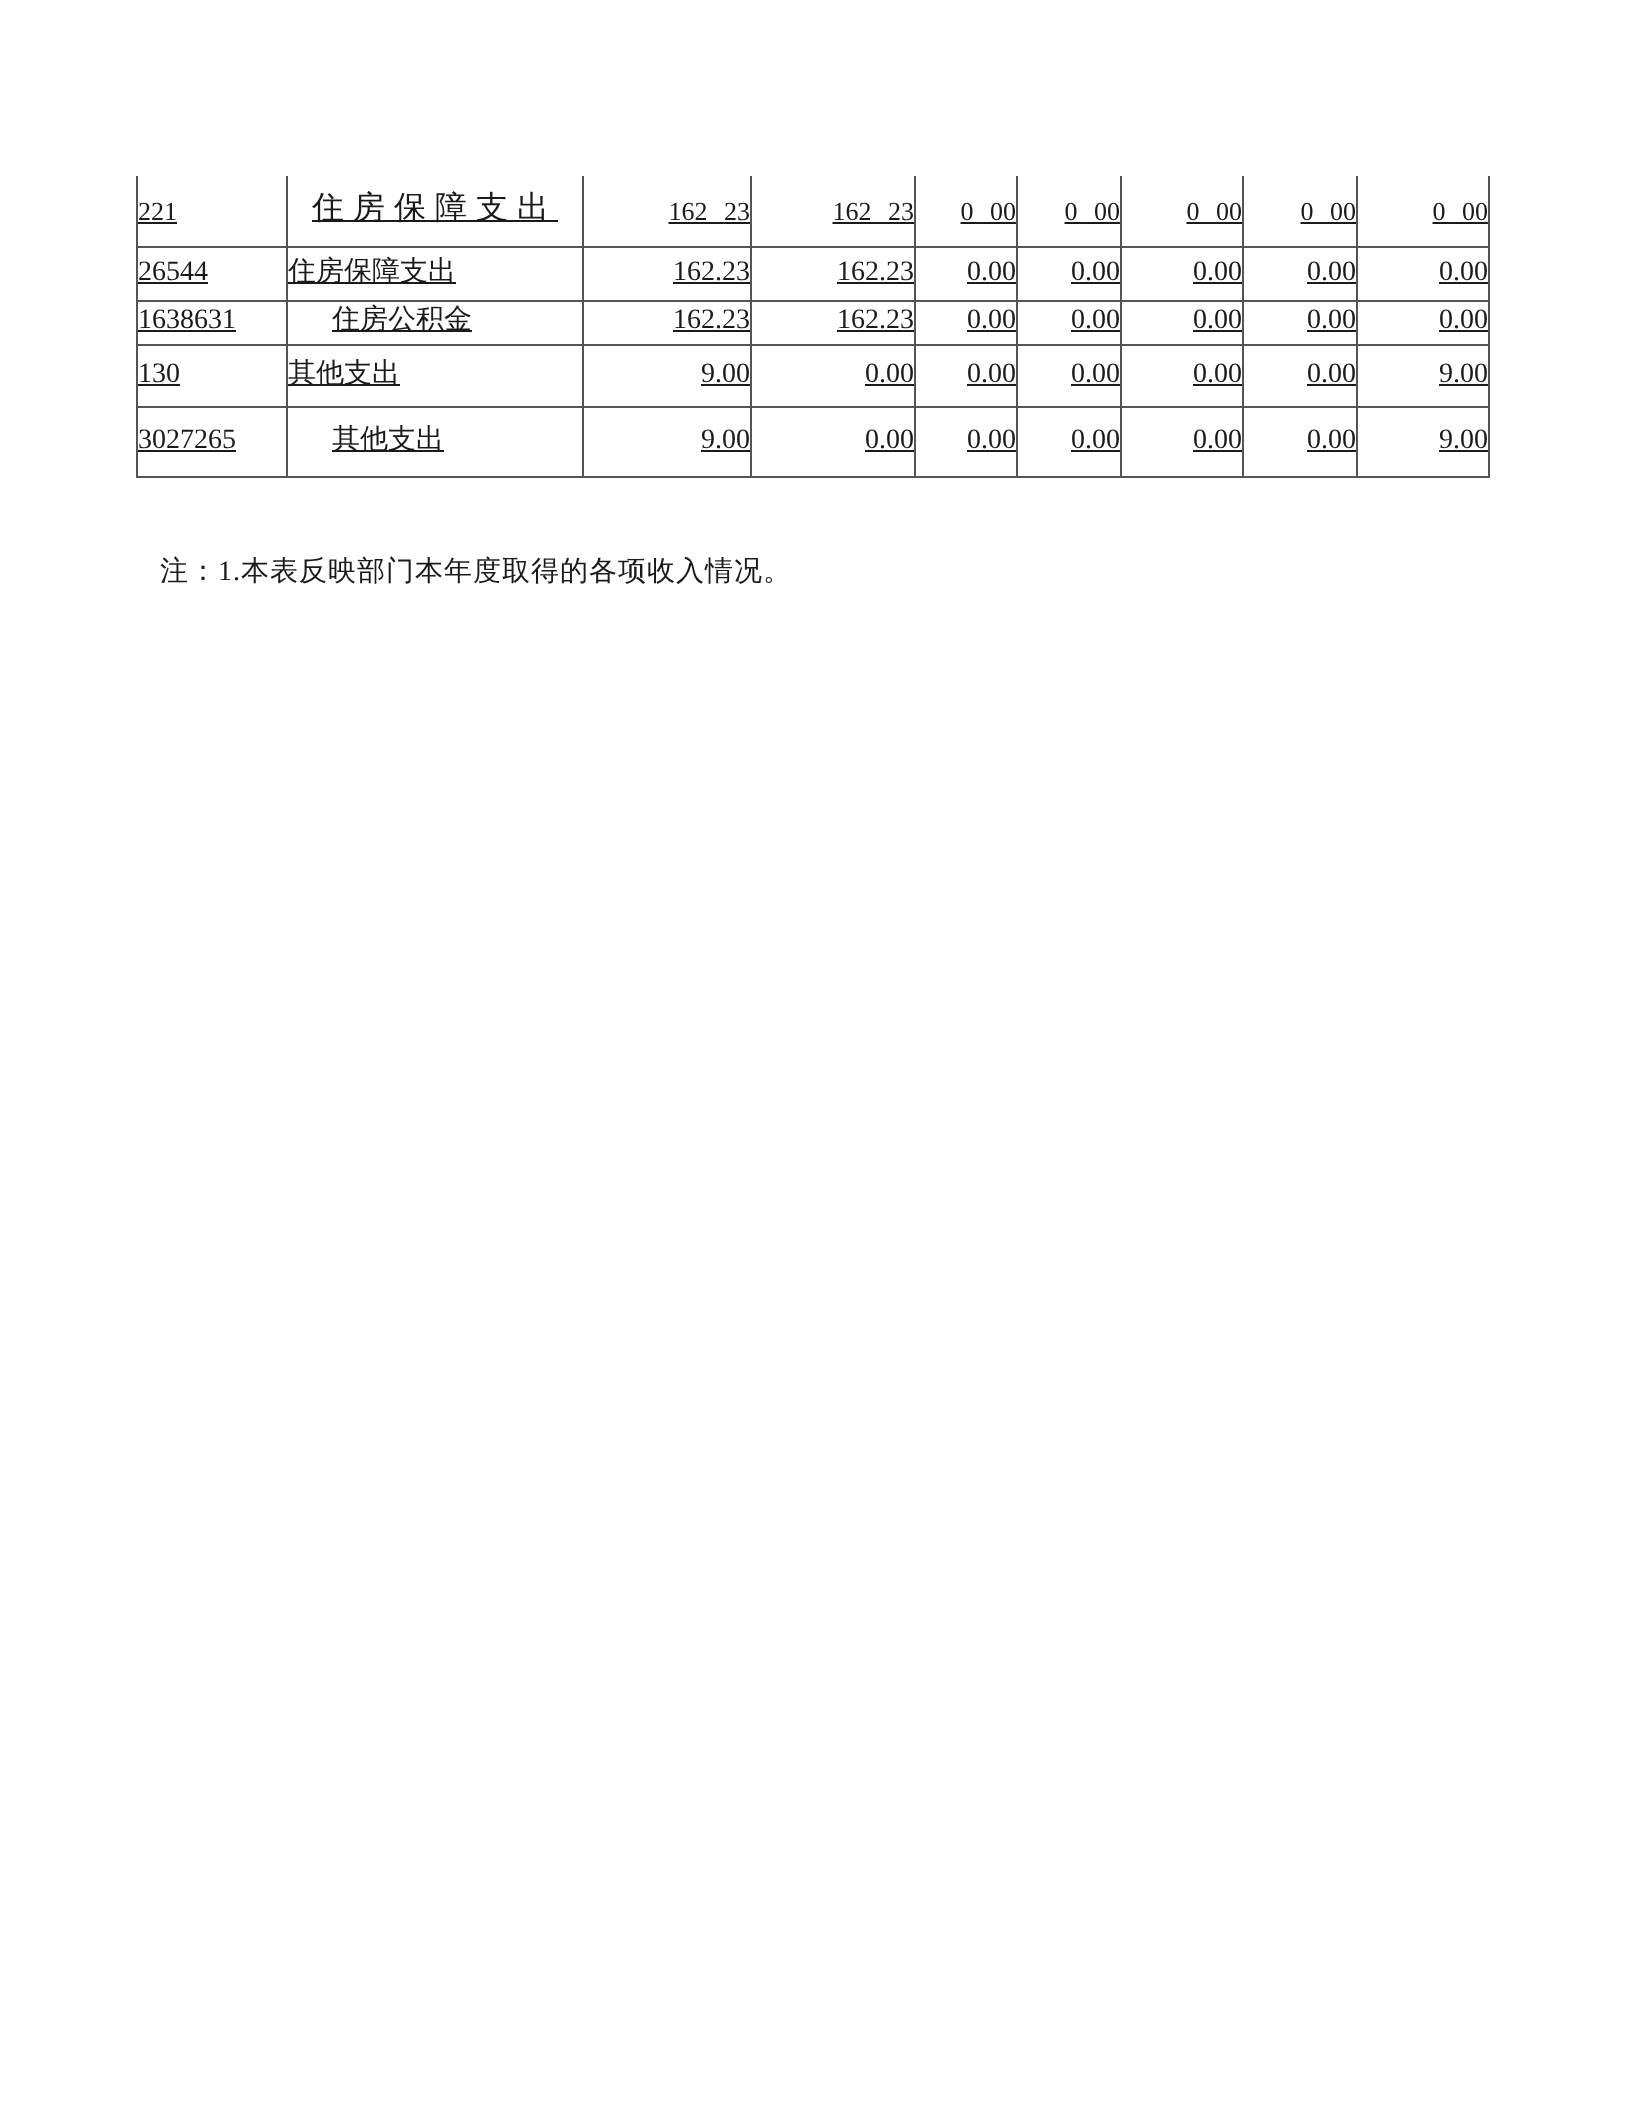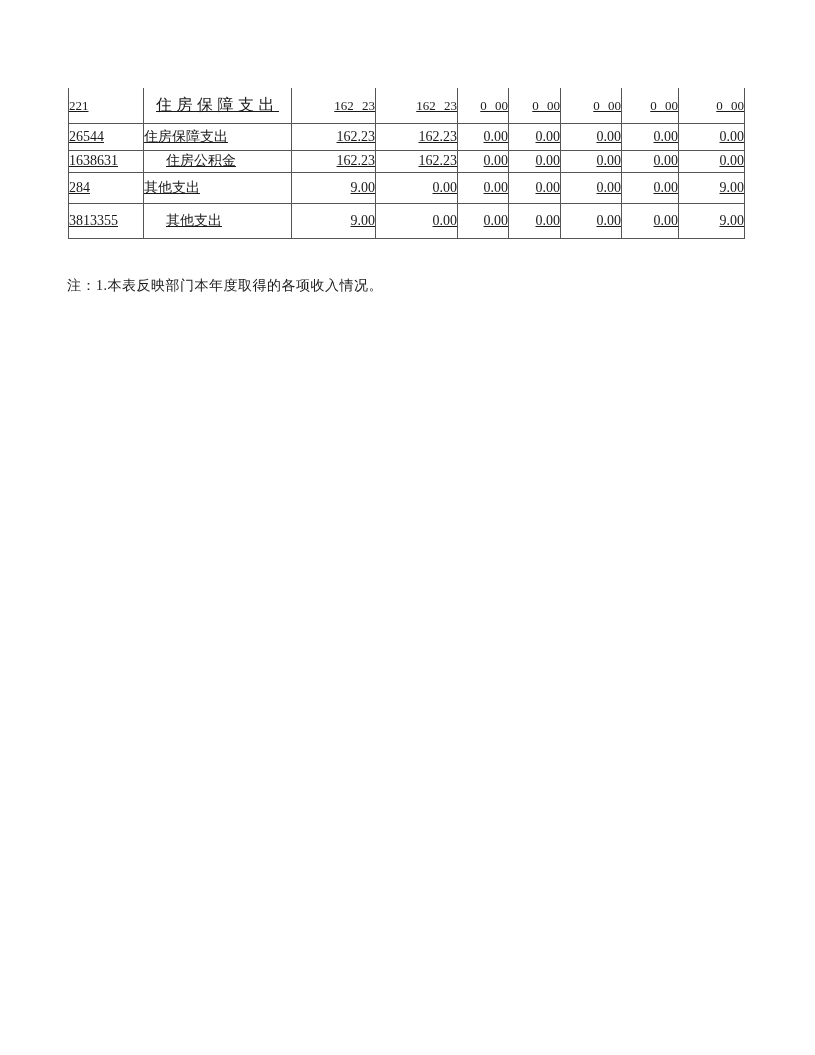--- a/index.html
+++ b/index.html
@@ -70,21 +70,21 @@
   
   tr.row-0 { height: 35px; }
   tr.row-1 { height: 27px; }
   tr.row-2 { height: 22px; }
   tr.row-3 { height: 31px; }
   tr.row-4 { height: 30px; }
   tr.row-5 { height: 35px; }
   
   .table-note {
     position: absolute;
-    left: 67px;
+    left: 80px;
     top: 277px;
     font-size: 14px;
     letter-spacing: 0.5px;
     white-space: nowrap;
   }
 </style>
 </head>
 <body>
 
 <table class="budget-table">
@@ -127,32 +127,32 @@
       <td class="name-cell">住房公积金</td>
       <td class="value-cell">162.23</td>
       <td class="value-cell">162.23</td>
       <td class="value-cell">0.00</td>
       <td class="value-cell">0.00</td>
       <td class="value-cell">0.00</td>
       <td class="value-cell">0.00</td>
       <td class="value-cell">0.00</td>
     </tr>
     <tr class="row-3">
-      <td class="code-cell">284</td>
+      <td class="code-cell">130</td>
       <td class="name-cell">其他支出</td>
       <td class="value-cell">9.00</td>
       <td class="value-cell">0.00</td>
       <td class="value-cell">0.00</td>
       <td class="value-cell">0.00</td>
       <td class="value-cell">0.00</td>
       <td class="value-cell">0.00</td>
       <td class="value-cell">9.00</td>
     </tr>
     <tr class="row-5 indent">
-      <td class="code-cell">3813355</td>
+      <td class="code-cell">3027265</td>
       <td class="name-cell">其他支出</td>
       <td class="value-cell">9.00</td>
       <td class="value-cell">0.00</td>
       <td class="value-cell">0.00</td>
       <td class="value-cell">0.00</td>
       <td class="value-cell">0.00</td>
       <td class="value-cell">0.00</td>
       <td class="value-cell">9.00</td>
     </tr>
   </tbody>

